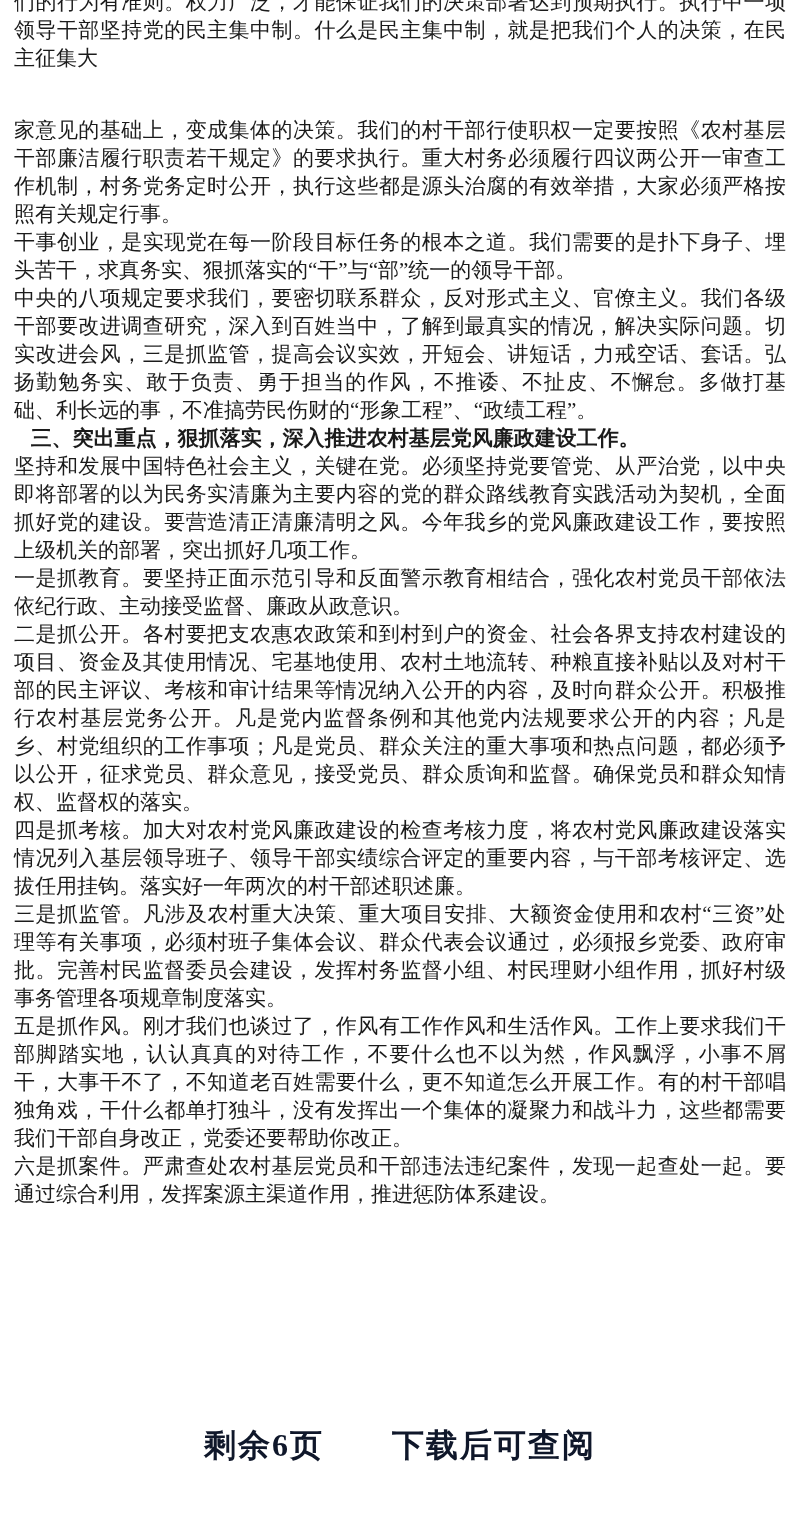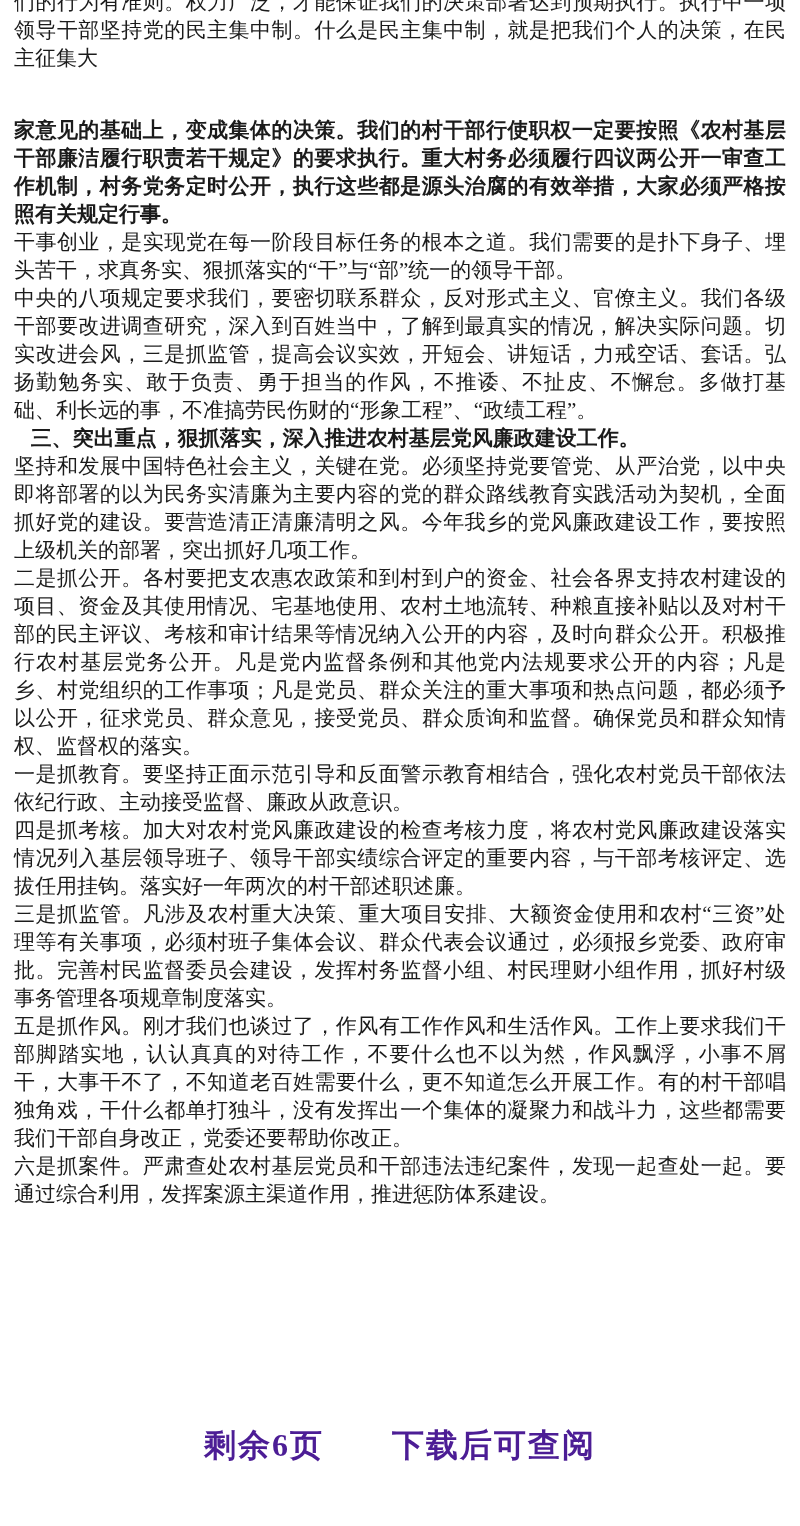--- a/index.html
+++ b/index.html
@@ -36,55 +36,54 @@
   .clipped-line {
     height: 16px;
     overflow: hidden;
   }
   .clipped-line span {
     display: block;
     margin-top: -12px;
   }
   .gap-before {
     margin-top: 44px !important;
-    font-weight: bold;
   }
   .heading {
     font-weight: bold;
     text-indent: 0.8em;
   }
   .footer-note {
     position: absolute;
     left: 0;
     right: 0;
     top: 1424px;
     text-align: center;
     font-size: 32px;
     font-weight: bold;
-    color: #4c1d95;
+    color: #0f172a;
     letter-spacing: 2px;
     font-family: "Liberation Serif", "DejaVu Serif", serif;
   }
 </style>
 </head>
 <body>
 
 <div class="page">
   <div class="doc-body">
     <p class="clipped-line">
         <span>们的行为有准则。权力广泛，才能保证我们的决策部署达到预期执行。执行中一项重要的就是要</span>
       </p>
 
   <p class="para">领导干部坚持党的民主集中制。什么是民主集中制，就是把我们个人的决策，在民主征集大</p>
       <p class="para gap-before">家意见的基础上，变成集体的决策。我们的村干部行使职权一定要按照《农村基层干部廉洁履行职责若干规定》的要求执行。重大村务必须履行四议两公开一审查工作机制，村务党务定时公开，执行这些都是源头治腐的有效举措，大家必须严格按照有关规定行事。</p>
       <p class="para">干事创业，是实现党在每一阶段目标任务的根本之道。我们需要的是扑下身子、埋头苦干，求真务实、狠抓落实的“干”与“部”统一的领导干部。</p>
       <p class="para">中央的八项规定要求我们，要密切联系群众，反对形式主义、官僚主义。我们各级干部要改进调查研究，深入到百姓当中，了解到最真实的情况，解决实际问题。切实改进会风，三是抓监管，提高会议实效，开短会、讲短话，力戒空话、套话。弘扬勤勉务实、敢于负责、勇于担当的作风，不推诿、不扯皮、不懈怠。多做打基础、利长远的事，不准搞劳民伤财的“形象工程”、“政绩工程”。</p>
       <p class="heading">三、突出重点，狠抓落实，深入推进农村基层党风廉政建设工作。</p>
       <p class="para">坚持和发展中国特色社会主义，关键在党。必须坚持党要管党、从严治党，以中央即将部署的以为民务实清廉为主要内容的党的群众路线教育实践活动为契机，全面抓好党的建设。要营造清正清廉清明之风。今年我乡的党风廉政建设工作，要按照上级机关的部署，突出抓好几项工作。</p>
+      <p class="para">一是抓教育。要坚持正面示范引导和反面警示教育相结合，强化农村党员干部依法依纪行政、主动接受监督、廉政从政意识。</p>
       <p class="para">二是抓公开。各村要把支农惠农政策和到村到户的资金、社会各界支持农村建设的项目、资金及其使用情况、宅基地使用、农村土地流转、种粮直接补贴以及对村干部的民主评议、考核和审计结果等情况纳入公开的内容，及时向群众公开。积极推行农村基层党务公开。凡是党内监督条例和其他党内法规要求公开的内容；凡是乡、村党组织的工作事项；凡是党员、群众关注的重大事项和热点问题，都必须予以公开，征求党员、群众意见，接受党员、群众质询和监督。确保党员和群众知情权、监督权的落实。</p>
-      <p class="para">一是抓教育。要坚持正面示范引导和反面警示教育相结合，强化农村党员干部依法依纪行政、主动接受监督、廉政从政意识。</p>
       <p class="para">四是抓考核。加大对农村党风廉政建设的检查考核力度，将农村党风廉政建设落实情况列入基层领导班子、领导干部实绩综合评定的重要内容，与干部考核评定、选拔任用挂钩。落实好一年两次的村干部述职述廉。</p>
       <p class="para">三是抓监管。凡涉及农村重大决策、重大项目安排、大额资金使用和农村“三资”处理等有关事项，必须村班子集体会议、群众代表会议通过，必须报乡党委、政府审批。完善村民监督委员会建设，发挥村务监督小组、村民理财小组作用，抓好村级事务管理各项规章制度落实。</p>
       <p class="para">五是抓作风。刚才我们也谈过了，作风有工作作风和生活作风。工作上要求我们干部脚踏实地，认认真真的对待工作，不要什么也不以为然，作风飘浮，小事不屑干，大事干不了，不知道老百姓需要什么，更不知道怎么开展工作。有的村干部唱独角戏，干什么都单打独斗，没有发挥出一个集体的凝聚力和战斗力，这些都需要我们干部自身改正，党委还要帮助你改正。</p>
       <p class="para">六是抓案件。严肃查处农村基层党员和干部违法违纪案件，发现一起查处一起。要通过综合利用，发挥案源主渠道作用，推进惩防体系建设。</p>
     </div>
   <div class="footer-note">剩余6页　　下载后可查阅</div>
 </div>
 
 </body></html>

